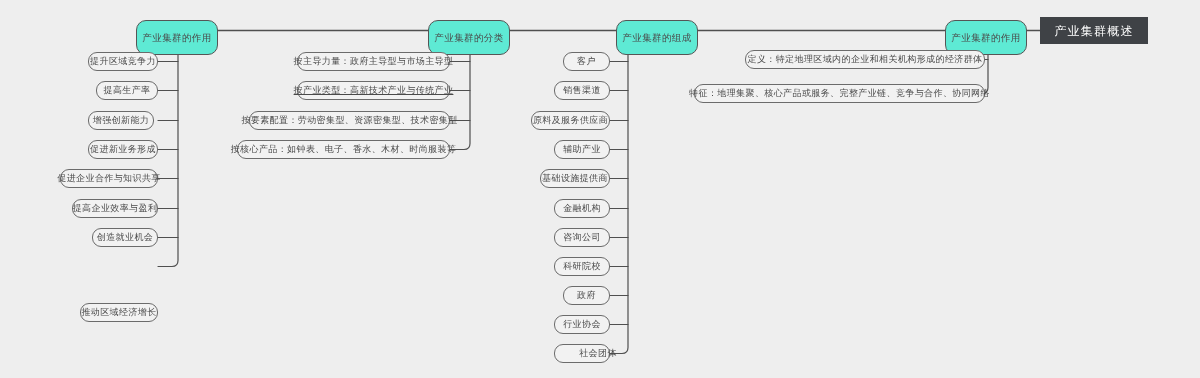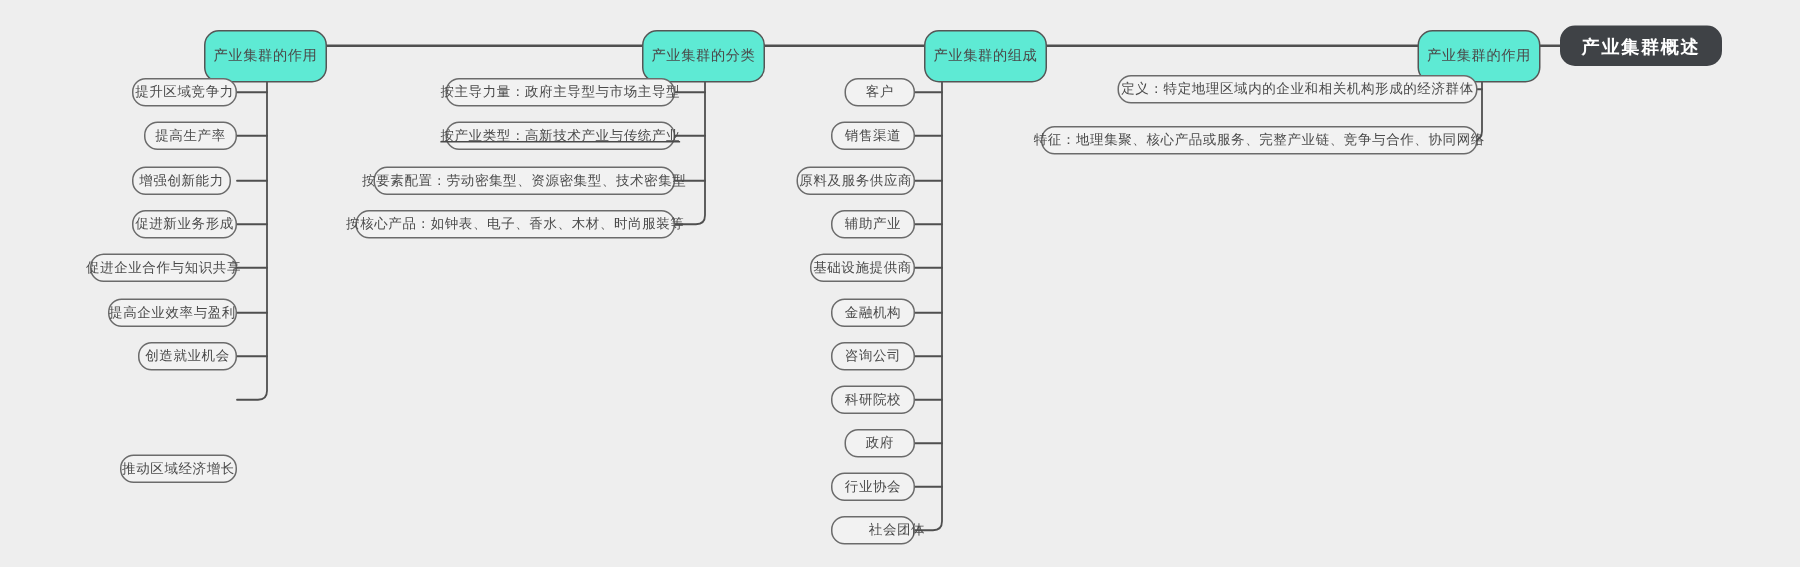--- a/index.html
+++ b/index.html
@@ -48,24 +48,24 @@
     border-radius: 10px;
     height: 35px;
     font-size: 9.5px;
     border-color: #555555;
     background: #5eead4;
   }
   .node.root {
     background: #3f4246;
     border: none;
     color: #ffffff;
-    border-radius: 10px;
+    border-radius: 0;
     height: 27px;
     font-size: 12px;
-    font-weight: bold;
+    font-weight: normal;
     letter-spacing: 1.2px;
     padding: 0 14px;
   }
 </style>
 </head>
 <body>
 
 <div id="canvas">
   <svg class="links" id="links" viewBox="0 0 1200 378">
       <path d="M 1040 30.5 L 218 30.5" fill="none" stroke="#4f4f4f" stroke-width="1.6" stroke-linecap="round"></path>

